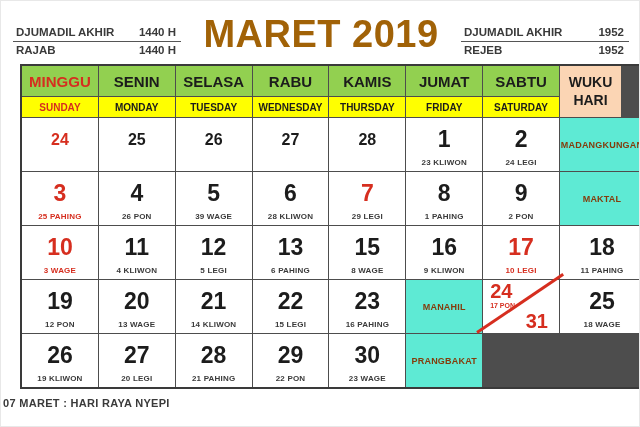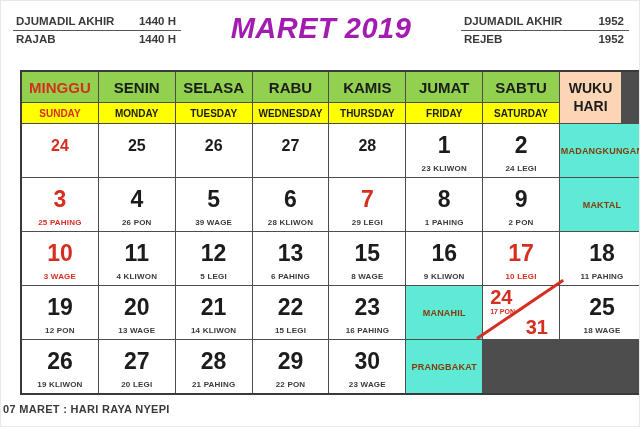--- a/index.html
+++ b/index.html
@@ -1,24 +1,24 @@
 <!DOCTYPE html>
 <html><head>
 <meta charset="utf-8">
 <style>
   * { margin:0; padding:0; box-sizing:border-box; }
   html,body { width:640px; height:427px; background:#ffffff; font-family:"Liberation Sans", sans-serif; overflow:hidden; }
   body { border:1px solid #e8e8e8; position:relative; }
 
   
-  .top { display:flex; align-items:flex-end; padding:9px 10px 22px 12px; }
+  .top { display:flex; align-items:flex-end; padding:9px 10px 5px 12px; }
   .mini { width:168px; font-size:11.5px; font-weight:bold; color:#3a3a3a; margin-top:3px; }
   .mini .mrow { display:flex; justify-content:space-between; padding:2px 5px 3px 3px; }
   .mini .mrow:first-child { border-bottom:1.5px solid #555; }
-  .title { flex:1; text-align:center; font-size:29px; font-weight:bold; color:#a21caf; letter-spacing:0.5px; line-height:1.3;font-style:italic; }
+  .title { flex:1; text-align:center; font-size:38px; font-weight:bold; color:#a16207; letter-spacing:0.5px; line-height:1.3; }
 
   
   .grid {
     display:grid; width:626px; margin:0 19px;
     grid-template-columns:repeat(7, 1fr) 84px;
     grid-template-rows:30px 20px repeat(5, 53px);
     gap:1px; background:#4d4d4d; border:2px solid #3a3a3a;
   }
   .cell { background:#ffffff; position:relative; }
   .dn { background:#92D050; display:flex; align-items:center; justify-content:center;

